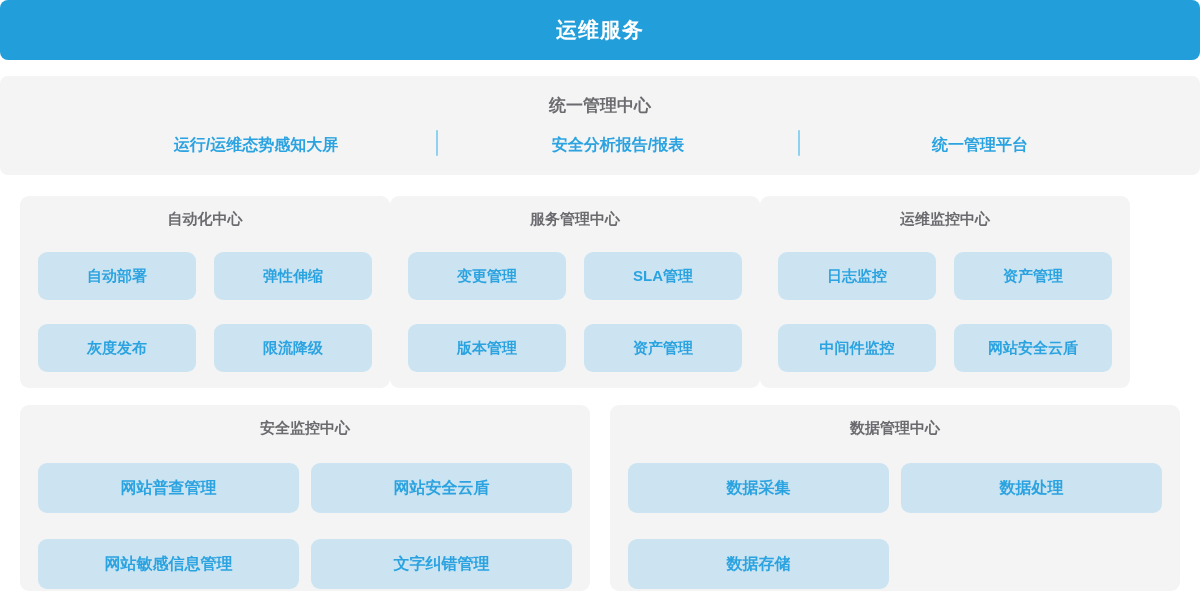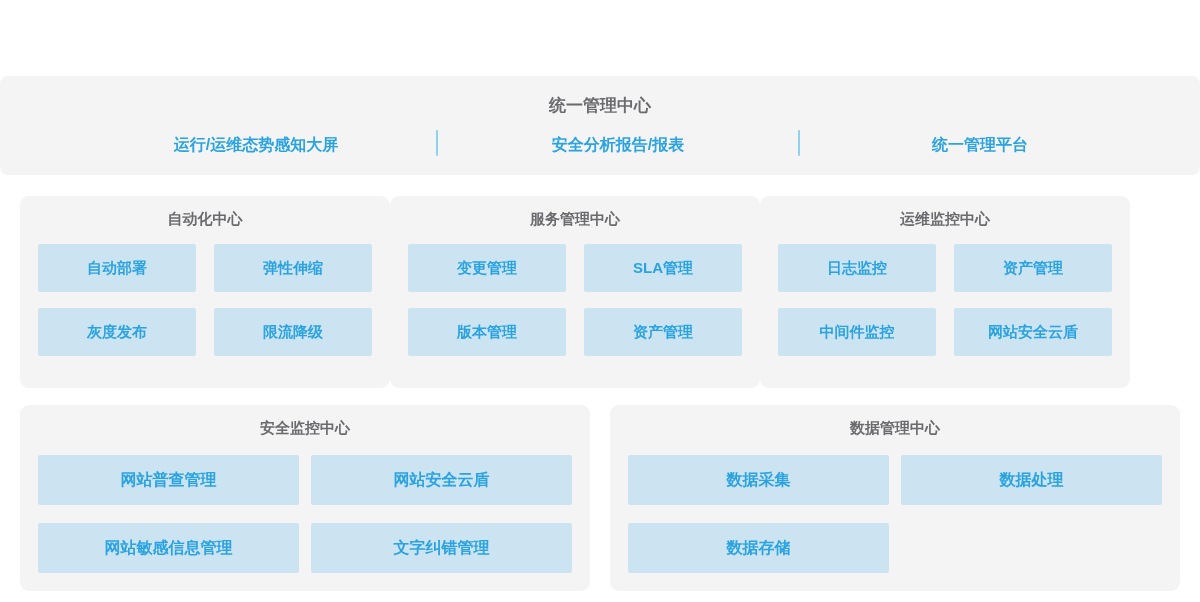--- a/index.html
+++ b/index.html
@@ -116,41 +116,45 @@
   }
   .row-bottom .card-title { font-size: 15px; margin-bottom: 17px; }
 
   .pill-grid {
     display: grid;
     grid-template-columns: 1fr 1fr;
     gap: 16px 18px;
   }
   .pill {
     background: #cce4f1;
-    border-radius: 2px;
+    border-radius: 9px;
     height: 48px;
     display: flex;
     align-items: center;
     justify-content: center;
     color: #2ba3e0;
     font-size: 15px;
     font-weight: bold;
     box-sizing: border-box;
+    margin-top: 8px;
   }
   .row-bottom .pill {
     height: 50px;
     font-size: 16px;
   }
   .row-bottom .pill-grid { gap: 18px 12px; }
 </style>
 </head>
 <body>
 
 <div class="page">
 
+  <div class="header-bar">
+    <div class="header-title">运维服务</div>
+  </div>
 
   <div class="mgmt-band">
     <div class="mgmt-title">统一管理中心</div>
     <div class="mgmt-links">
       <div class="mgmt-link l1">运行/运维态势感知大屏</div>
       <div class="mgmt-divider"></div>
       <div class="mgmt-link l2">安全分析报告/报表</div>
       <div class="mgmt-divider"></div>
       <div class="mgmt-link l3">统一管理平台</div>
     </div>

